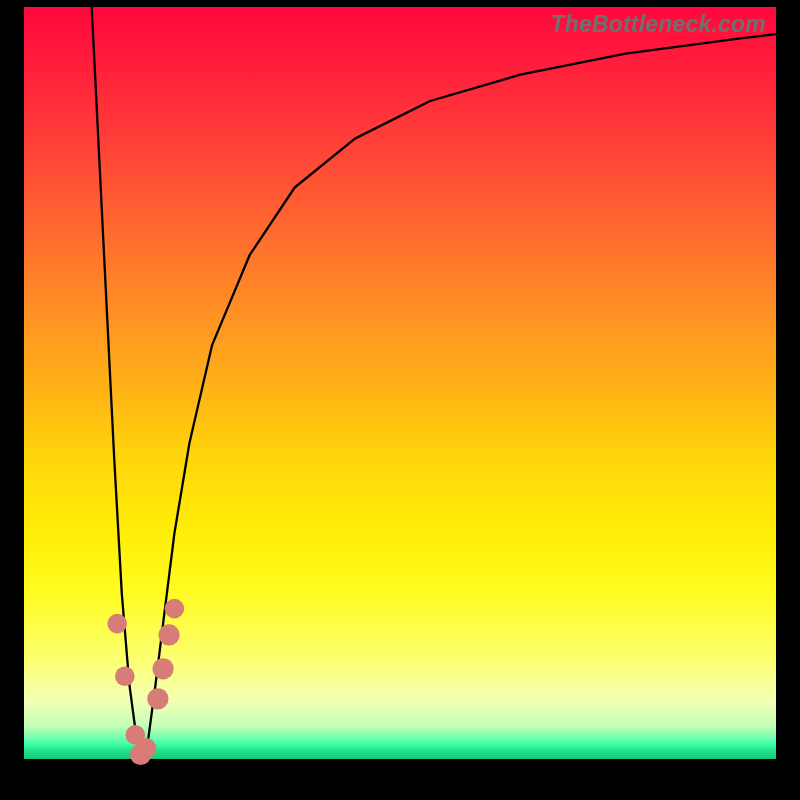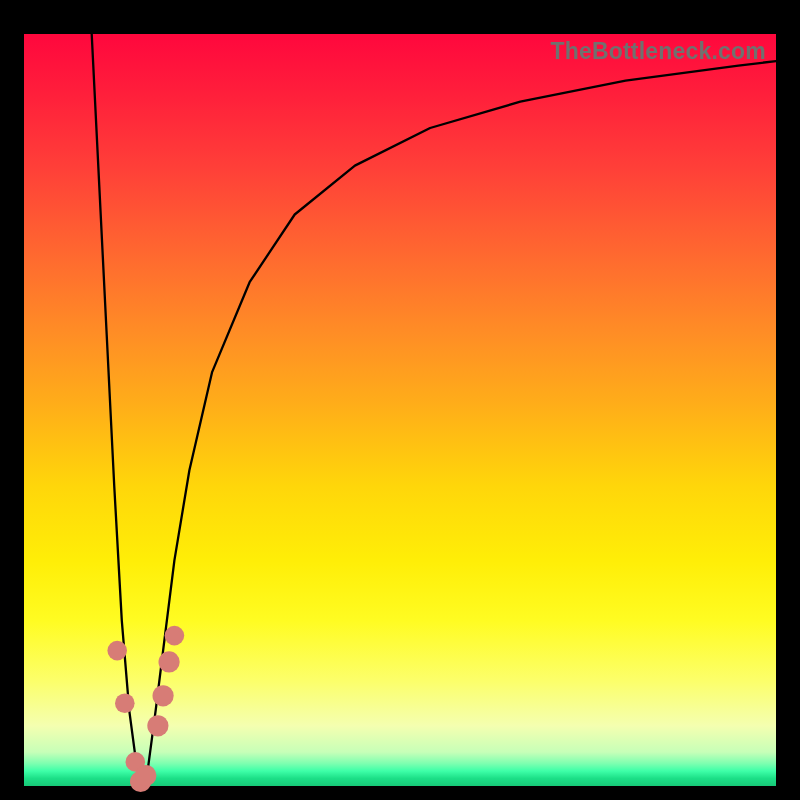--- a/index.html
+++ b/index.html
@@ -12,41 +12,42 @@
   }
   .frame {
     position: relative;
     width: 800px;
     height: 800px;
     background: #000;
   }
   .plot-area {
     position: absolute;
     left: 24px;
-    top: 34px;
+    top: 7px;
     width: 752px;
     height: 752px;
     background: linear-gradient(to bottom,
       #ff073d 0%,
       #ff1f3b 8%,
       #ff4038 18%,
       #ff6b2f 30%,
       #ff8e25 40%,
       #ffb018 50%,
       #ffd60a 60%,
       #ffee07 70%,
       #fffc22 78%,
       #fcff6a 86%,
       #f4ffb0 92%,
       #c7ffb8 95.5%,
       #7dffb0 97%,
       #3effa8 98%,
       #1cdf87 99%,
       #17c978 100%
     );
+    font-style: italic;
   }
   .watermark {
     position: absolute;
     top: 4px;
     right: 10px;
     font-family: Arial, Helvetica, sans-serif;
     font-size: 23px;
     font-weight: 600;
     color: #70716f;
     letter-spacing: 0.2px;

